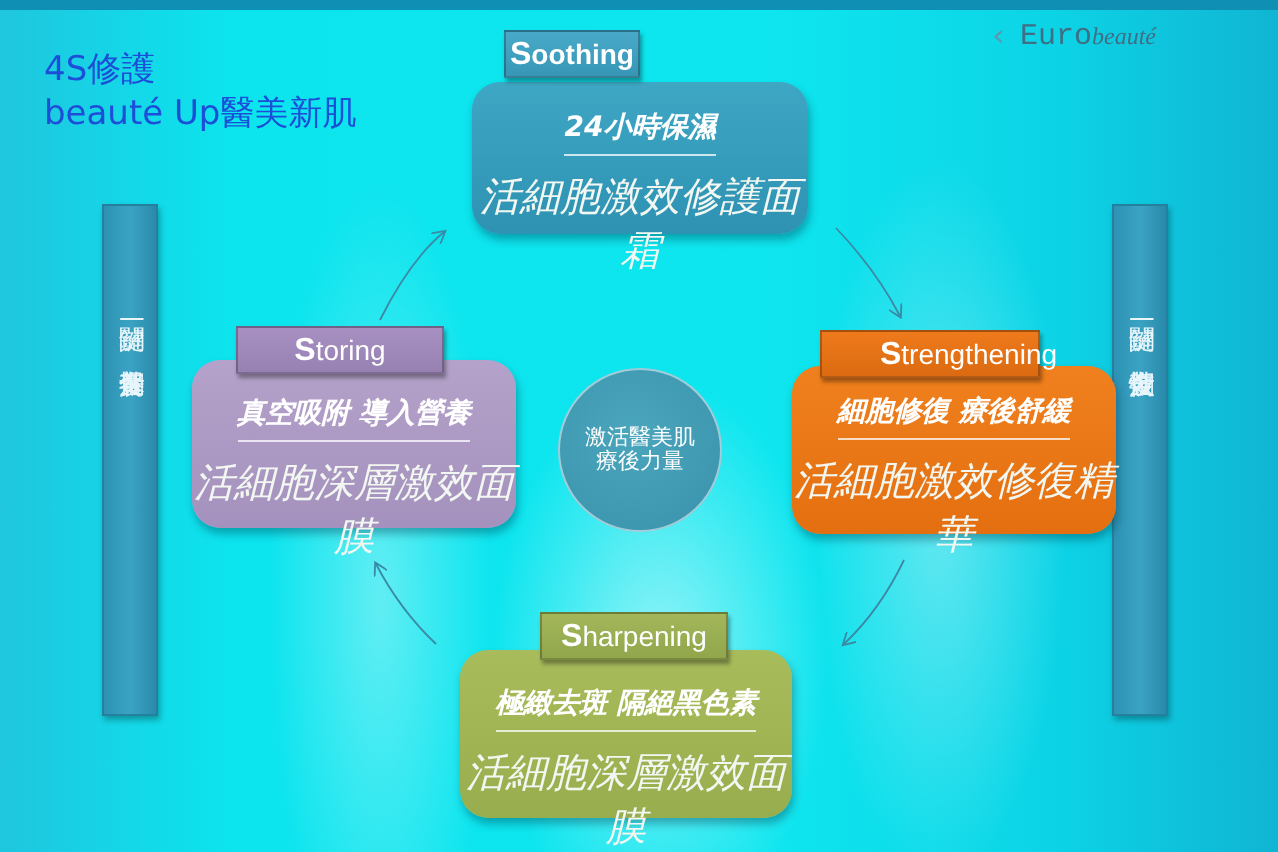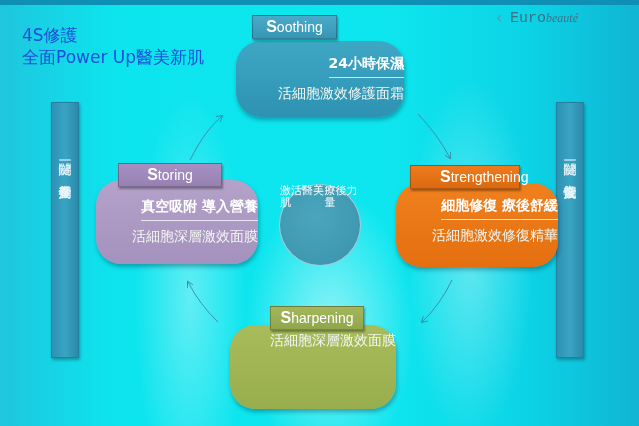--- a/index.html
+++ b/index.html
@@ -37,43 +37,43 @@
     border: 1px solid #2580a0;
     box-shadow: 1px 2px 3px rgba(0,0,0,0.3);
     color: #e8f6fb; font-size: 13px; line-height: 15px;
     display: flex; flex-direction: column; align-items: center; padding-top: 50px;
   }
   .sidebar .v { writing-mode: vertical-rl; text-orientation: upright; letter-spacing: 0px; }
   .sidebar.left { left: 51px; }
   .sidebar.right { left: 556px; }
 
   .card {
-    position: absolute; border-radius: 25px;
+    position: absolute; border-radius: 14px;
     box-shadow: 1px 3px 4px rgba(0,40,60,0.35);
-    color: #fff; text-align: right;
+    color: #fff; text-align: center; font-style: italic;
   }
   .card .hl {
     font-size: 14px; font-weight: bold; padding-bottom: 4px;
     border-bottom: 1px solid rgba(255,255,255,0.75);
     display: inline-block; margin-top: 14px;
   }
-  .card .sub { font-size: 14px; margin-top: 7px; color: #f2f7f2; }
+  .card .sub { font-size: 20px; margin-top: 7px; color: #f2f7f2; }
   .tag {
     position: absolute; height: 24px; line-height: 22px; text-align: center;
     font-size: 14px; color: #fff; font-family: "Liberation Sans", sans-serif;
     border: 1px solid rgba(0,0,0,0.25);
     box-shadow: 1px 2px 2px rgba(0,0,0,0.35);
   }
   .tag b { font-size: 16px; }
 
   
   .card.sooth { left: 236px; top: 41px; width: 168px; height: 76px;
     background: linear-gradient(180deg, #3ea7c4, #2e92b3); }
-  .tag.sooth { left: 252px; top: 15px; width: 85px;
-    background: linear-gradient(180deg, #48aac8, #3796b6); }
+  .tag.sooth { left: 252px; top: 15px; width: 68px;
+    background: linear-gradient(180deg, #48aac8, #3796b6); font-weight: bold; }
 
   
   .card.stor { left: 96px; top: 180px; width: 162px; height: 84px;
     background: linear-gradient(180deg, #b4a2ca, #a491bd); }
   .tag.stor { left: 118px; top: 163px; width: 104px;
     background: linear-gradient(180deg, #a78fc1, #9781b3); }
 
   
   .card.stren { left: 384px; top: 183px; width: 162px; height: 84px;
     background: linear-gradient(180deg, #f0801d, #e46f10); margin-left: 12px; }
@@ -84,33 +84,33 @@
   .card.sharp { left: 230px; top: 325px; width: 166px; height: 84px;
     background: linear-gradient(180deg, #a9bc5c, #98ad4d); }
   .tag.sharp { left: 270px; top: 306px; width: 94px;
     background: linear-gradient(180deg, #a3b65a, #91a64b); }
 
   .center-circle {
     position: absolute; left: 279px; top: 184px; width: 82px; height: 82px;
     border-radius: 50%;
     background: radial-gradient(circle at 45% 40%, #4aa6bd, #3a92ab);
     border: 1px solid rgba(255,255,255,0.5);
-    color: #fff; font-size: 11px; line-height: 12px; 
-    display: flex; justify-content: center;
+    color: #fff; font-size: 11px; line-height: 12px; text-align: center;
+    display: flex; flex-direction: column; justify-content: center;
   }
   svg.arrows { position: absolute; left: 0; top: 0; }
 </style>
 </head>
 <body>
 
 <div class="topbar"></div>
 
 <div class="title">
   <div>4S修護</div>
-  <div>全面Power Up醫美新肌</div>
+  <div>beauté Up醫美新肌</div>
 </div>
 
 <div class="logo">
   <span class="chev">‹</span>
   <span class="euro">Euro</span><span class="beaute">beauté</span>
 </div>
 
 <svg class="arrows" width="639" height="426">
   <defs>
     <marker id="ah" markerWidth="8" markerHeight="8" refX="6" refY="4" orient="auto">
@@ -144,20 +144,21 @@
 </div>
 <div class="tag stor"><b>S</b><span>toring</span></div>
 
 <div class="card stren">
   <div class="hl" style="margin-top:14px">細胞修復 療後舒緩</div>
   <div class="sub">活細胞激效修復精華</div>
 </div>
 <div class="tag stren"><b>S</b><span>trengthening</span></div>
 
 <div class="card sharp">
+  <div class="hl" style="margin-top:18px">極緻去斑 隔絕黑色素</div>
   <div class="sub">活細胞深層激效面膜</div>
 </div>
 <div class="tag sharp"><b>S</b><span>harpening</span></div>
 
 <div class="center-circle">
   <div>激活醫美肌</div>
   <div>療後力量</div>
 </div>
 
 </body></html>

